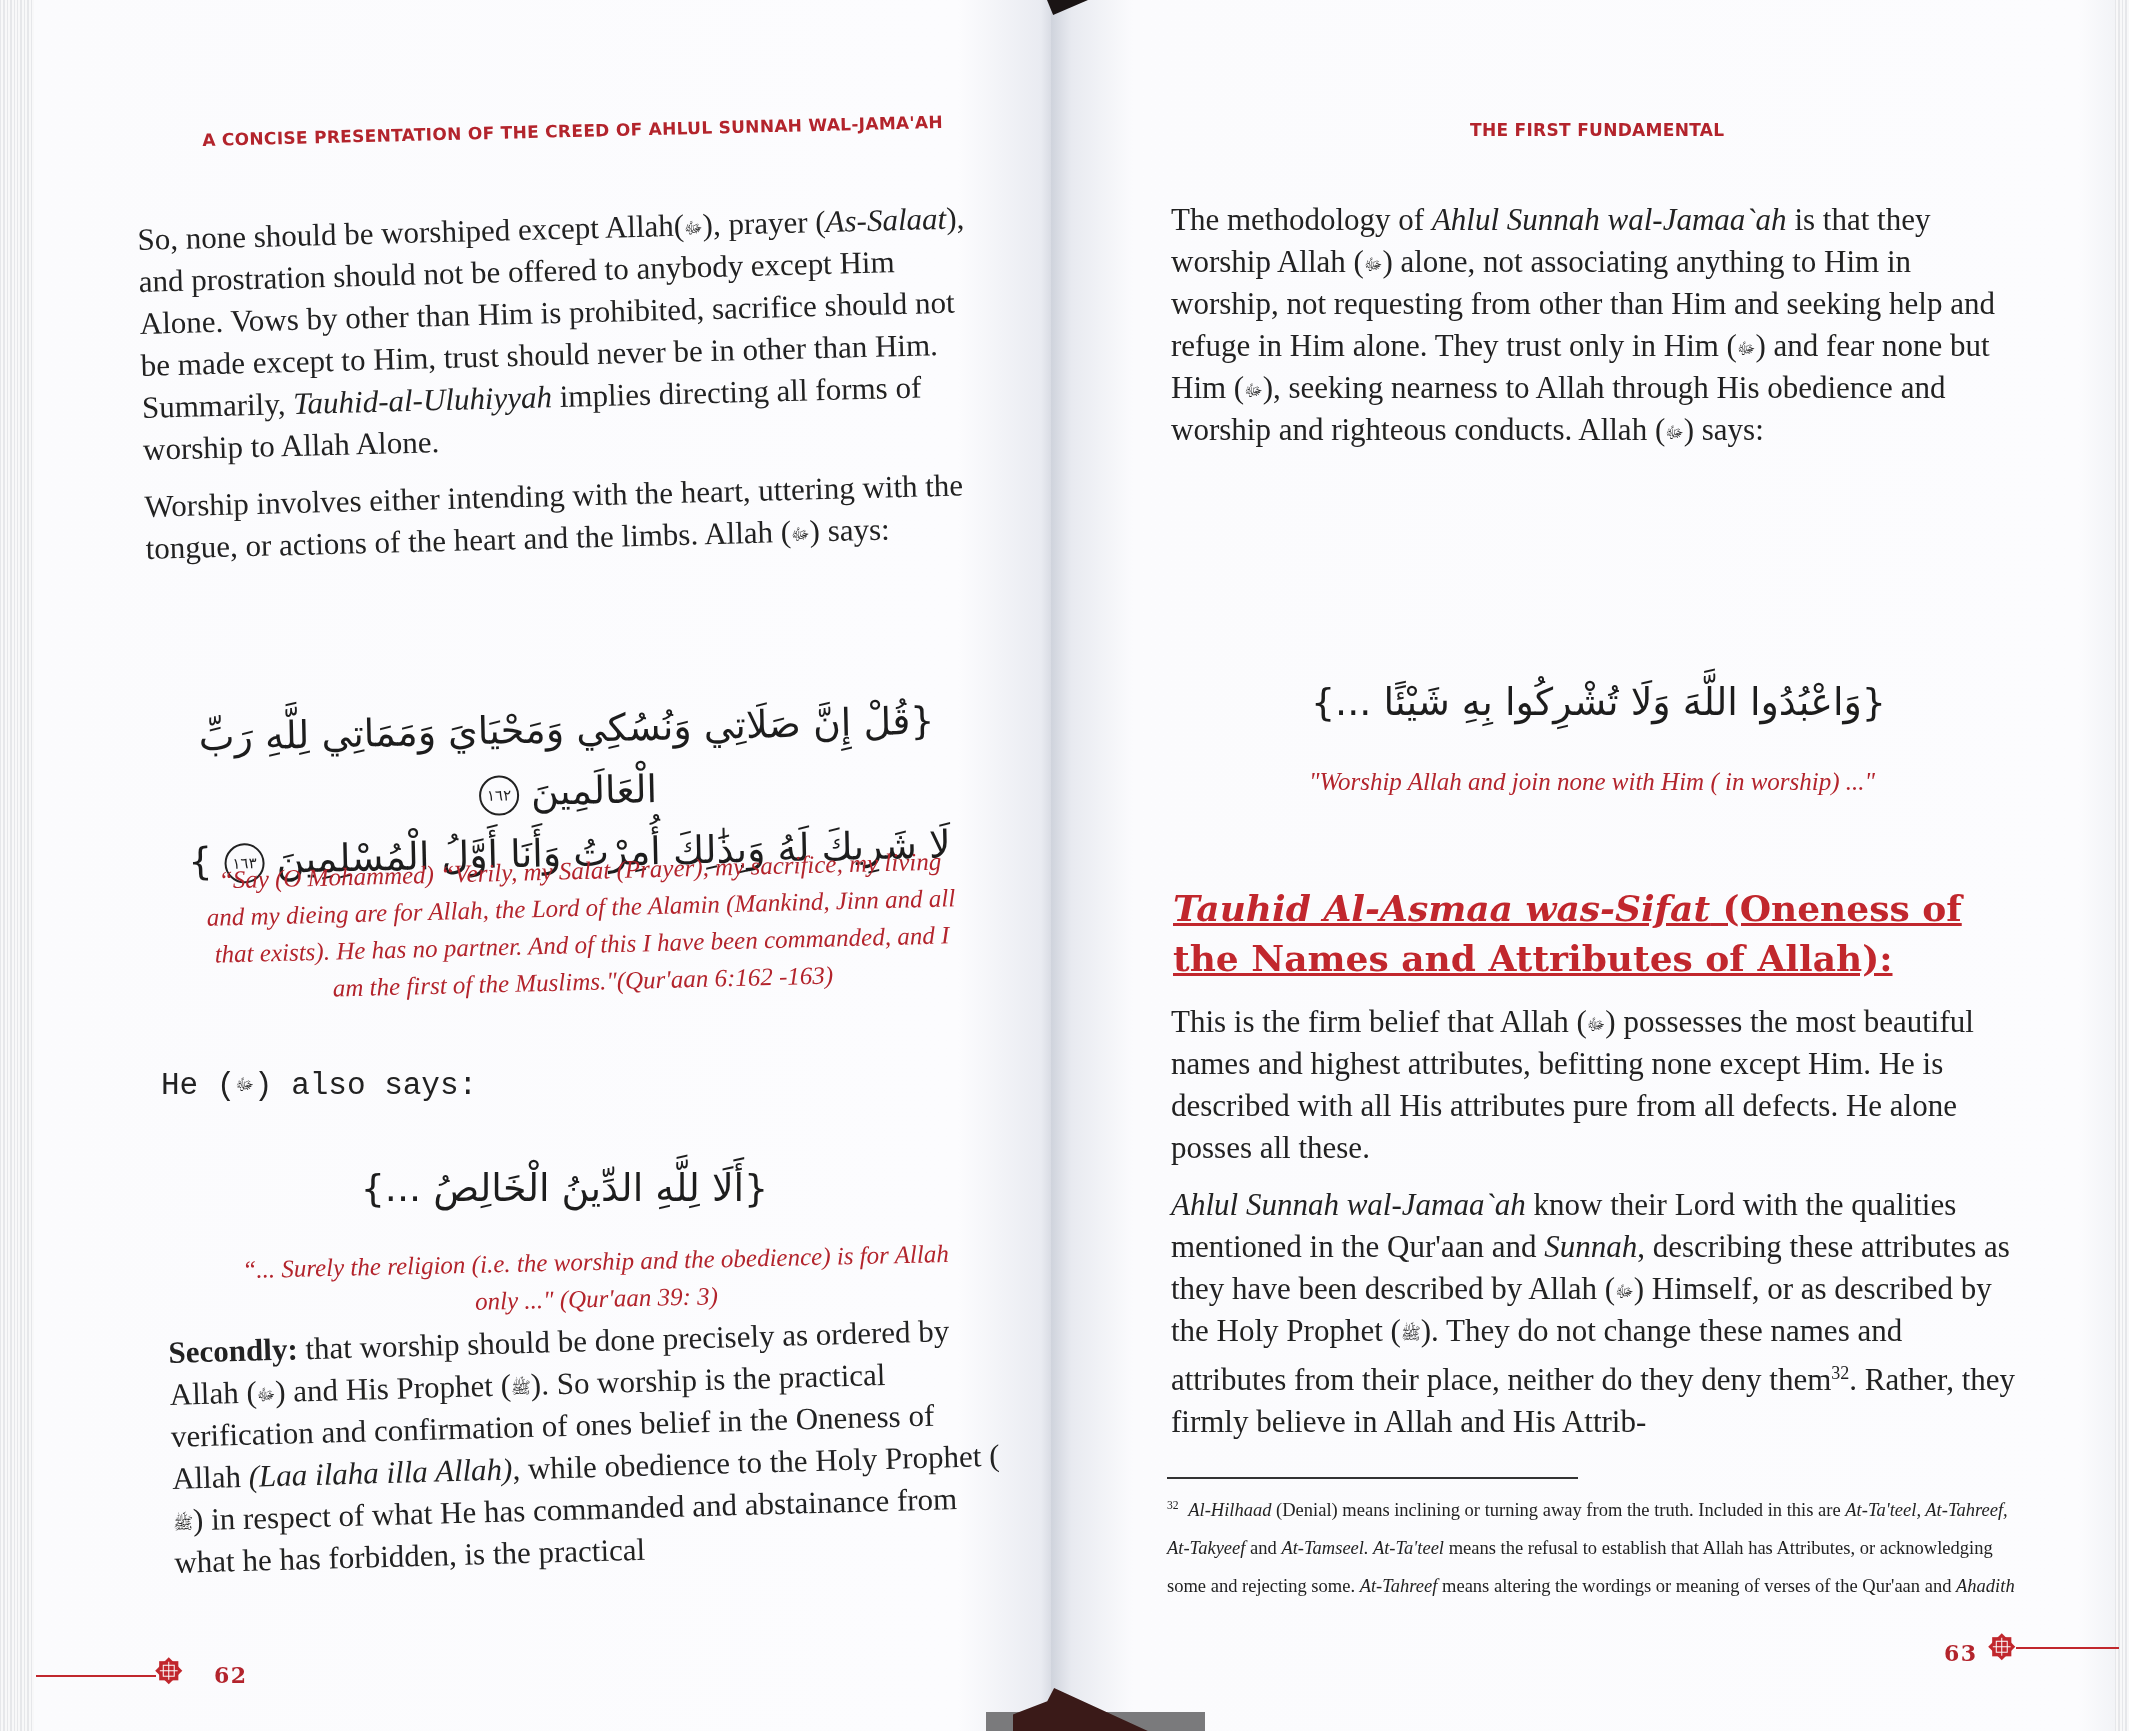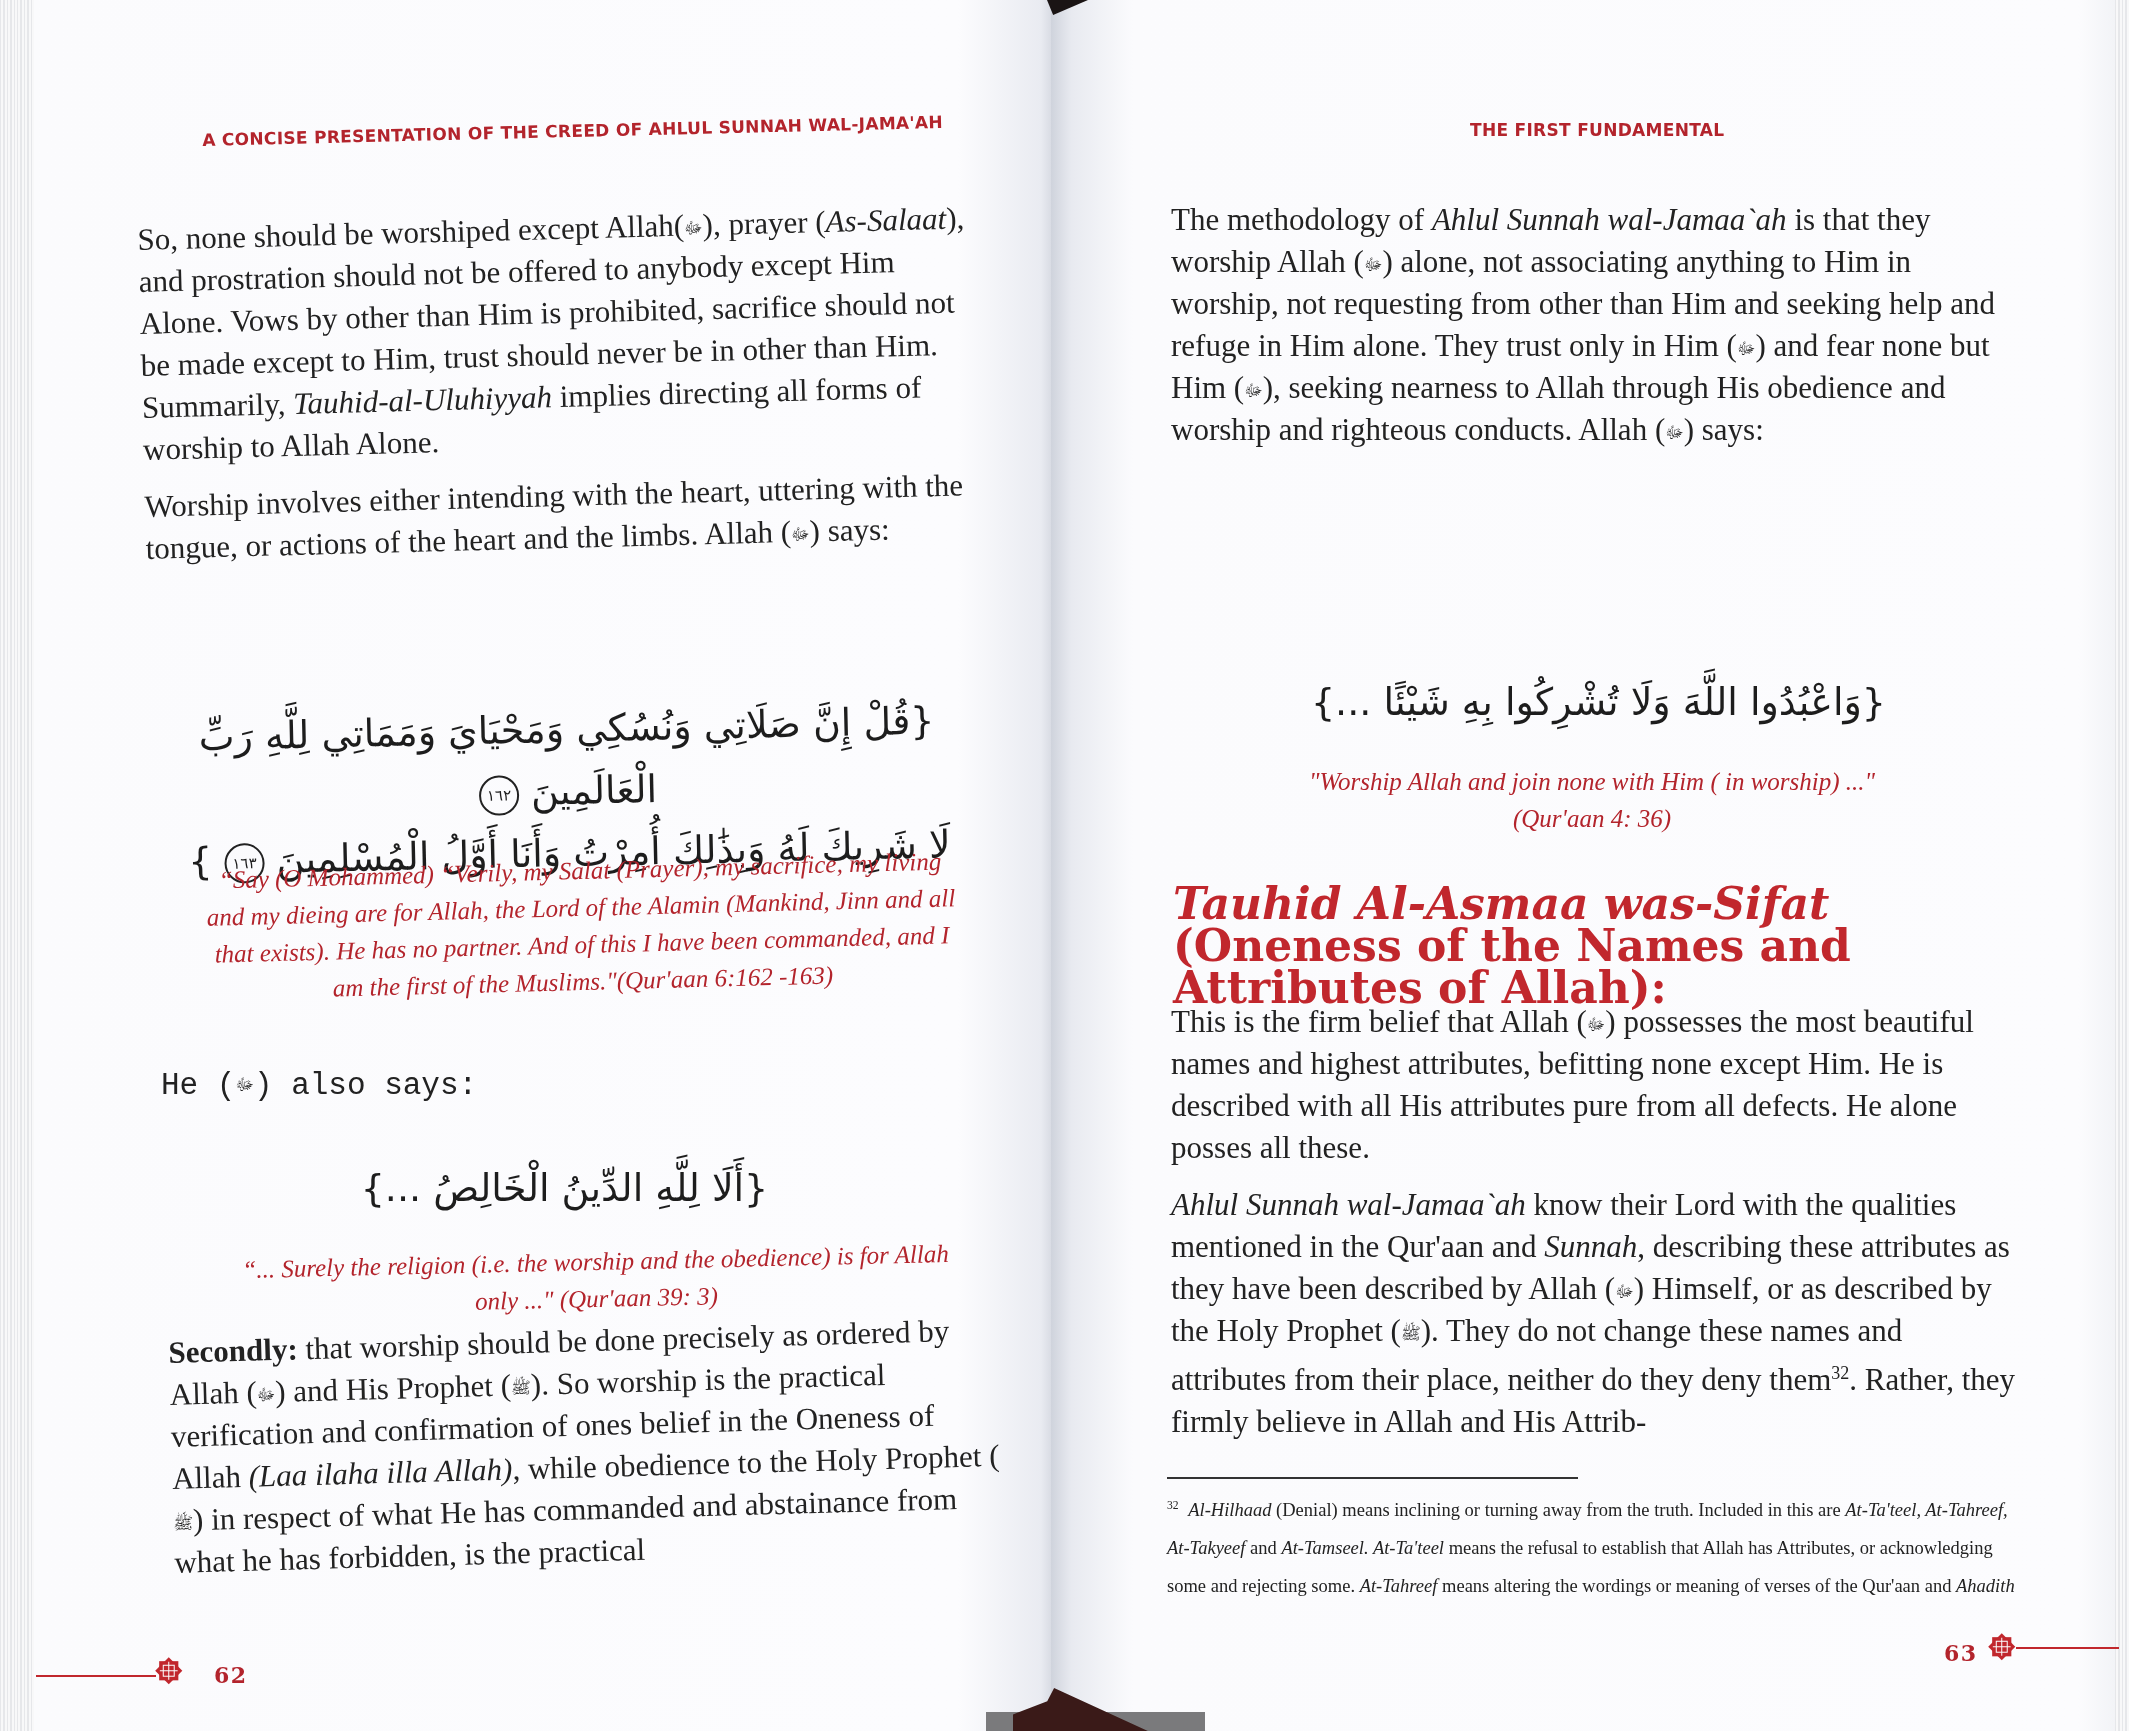--- a/index.html
+++ b/index.html
@@ -40,21 +40,21 @@
   .arabic {
     font-family: "DejaVu Sans", sans-serif; font-size: 38px; direction: rtl;
     text-align: center; color: #1d1d1d; line-height: 62px;
   }
   .trans {
     font-family: "Liberation Serif", serif; font-style: italic; color: #b3242c;
     font-size: 25px; line-height: 37px; text-align: center;
   }
   .heading {
     font-family: "DejaVu Serif", serif; font-weight: bold; color: #c1272d;
-    font-size: 44px; line-height: 42px;
+    font-size: 36px; line-height: 50px; text-decoration: underline;
   }
   .heading i { font-style: italic; }
   .ayah-mark {
     display: inline-block; width: 36px; height: 36px; border: 2.1px double #222;
     border-radius: 50%; font-size: 15px; line-height: 36px; text-align: center;
     vertical-align: middle; direction: rtl;
   }
   .honorific {
     display: inline-block; font-size: 16.4px; vertical-align: middle; line-height: 1;
   }
@@ -138,21 +138,20 @@
     <div class="body-text" style="left:120px; top:199px; width:846px;">
       <p>
         <span>The methodology of </span><i>Ahlul Sunnah wal-Jamaa`ah</i><span> is that they worship Allah (</span><span class="honorific">ﷻ</span><span>) alone, not associating anything to Him in worship, not requesting from other than Him and seeking help and refuge in Him alone. They trust only in Him (</span><span class="honorific">ﷻ</span><span>) and fear none but Him (</span><span class="honorific">ﷻ</span><span>), seeking nearness to Allah through His obedience and worship and righteous conducts. Allah (</span><span class="honorific">ﷻ</span><span>) says:</span>
       </p>
     </div>
 
     <div class="arabic" style="position:absolute; left:205px; top:671px; width:685px;">{وَاعْبُدُوا اللَّهَ وَلَا تُشْرِكُوا بِهِ شَيْئًا ...}</div>
 
     <div class="trans" style="position:absolute; left:137px; top:763px; width:808px;">
       <div>"Worship Allah and join none with Him ( in worship) ..."</div>
-      <div>(Qur'aan 4: 36)</div>
     </div>
 
     <div class="heading" style="position:absolute; left:122px; top:883px; width:849px;">
       <i>Tauhid Al-Asmaa was-Sifat</i><span> (Oneness of the Names and Attributes of Allah):</span>
     </div>
 
     <div class="body-text" style="left:120px; top:1001px; width:846px;">
       <p>
         <span>This is the firm belief that Allah (</span><span class="honorific">ﷻ</span><span>) possesses the most beautiful names and highest attributes, befitting none except Him. He is described with all His attributes pure from all defects. He alone posses all these.</span>
       </p>

